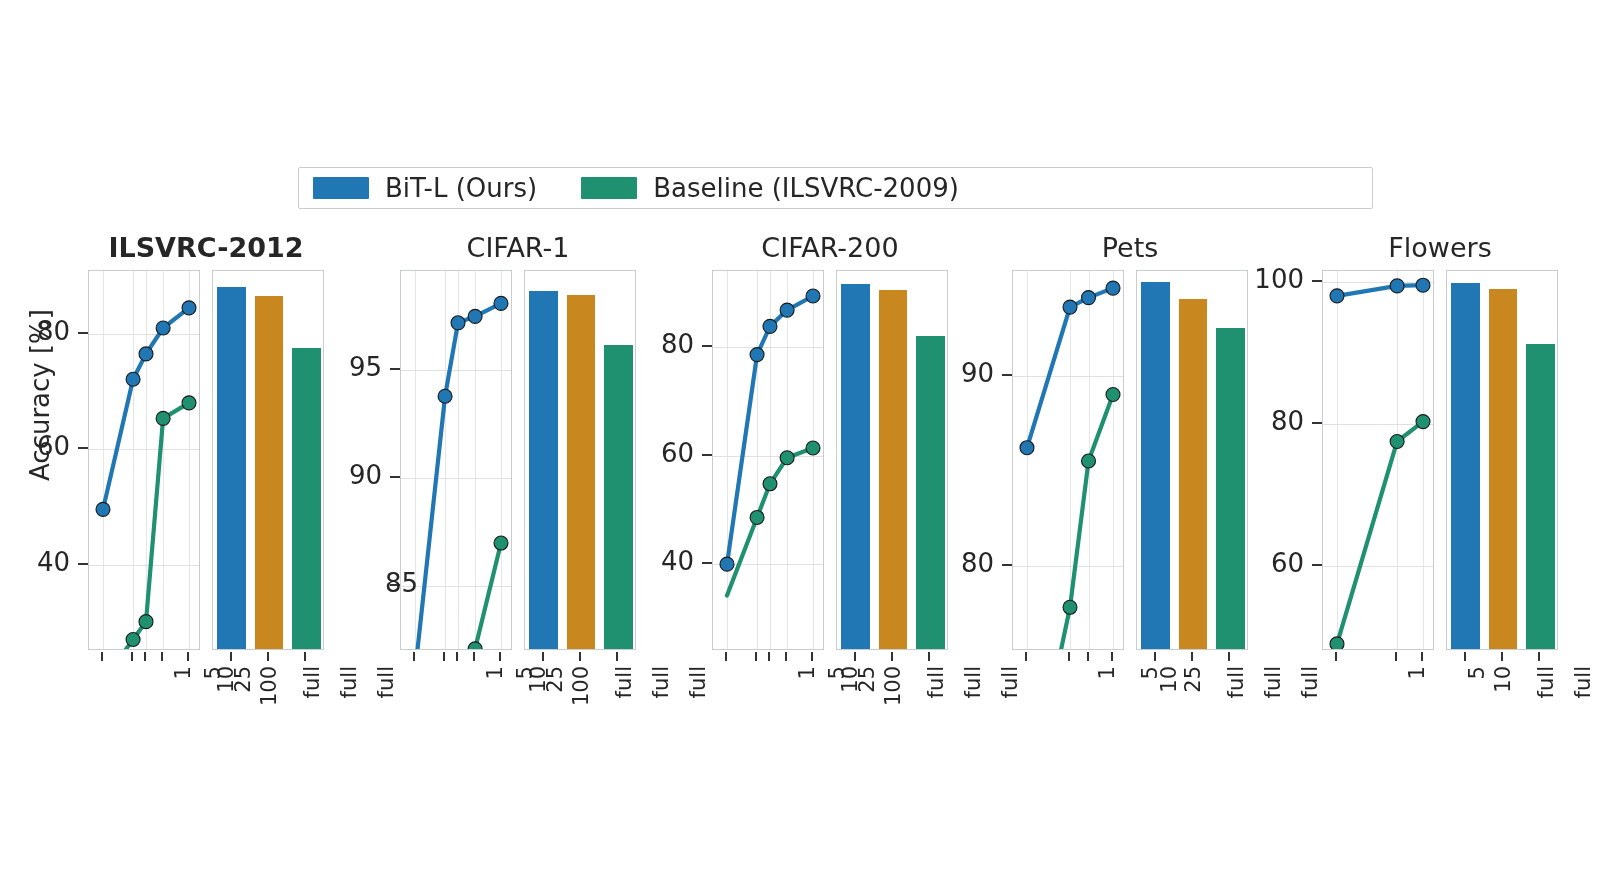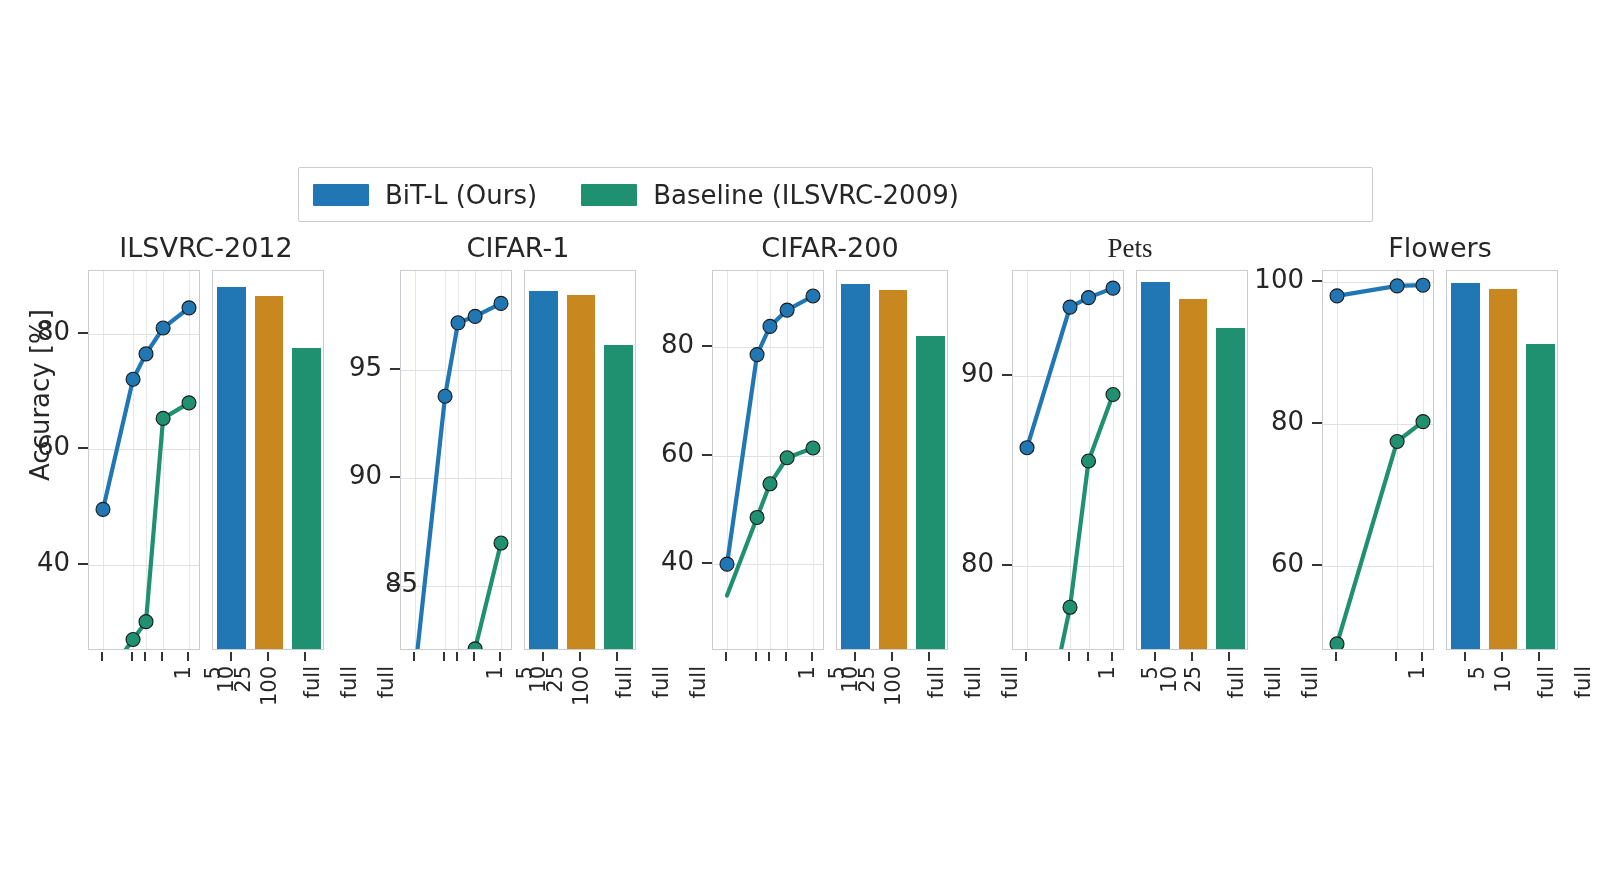--- a/index.html
+++ b/index.html
@@ -5,21 +5,21 @@
   html,body{margin:0;padding:0;}
   body{
     width:1600px;height:891px;background:#ffffff;
     font-family:"DejaVu Sans","Liberation Sans",sans-serif;
     color:#262626;overflow:hidden;
   }
   #figure{position:relative;width:1600px;height:891px;}
 
   
   #legend{
-    position:absolute;left:298px;top:167px;width:1075px;height:55px;
+    position:absolute;left:298px;top:167px;width:1075px;height:42px;
     border:1px solid #cccccc;background:#ffffff;border-radius:2px;
     display:flex;align-items:center;box-sizing:border-box;
   }
   .legend-entry{display:flex;align-items:center;height:100%;}
   .legend-swatch{width:56px;height:22px;border-radius:1px;flex:0 0 auto;}
   .legend-label{font-size:26px;color:#262626;white-space:nowrap;margin-left:16px;}
   #legend-entry-0{margin-left:14px;}
   #legend-entry-1{margin-left:44px;}
   #legend-entry-2{margin-left:44px;}
 
@@ -67,21 +67,21 @@
     <div class="legend-entry" id="legend-entry-2">
       <span class="legend-swatch" style="background: rgb(31, 144, 112);"></span>
       <span class="legend-label">Baseline (ILSVRC-2009)</span>
     </div>
   </div>
 
   <div id="ylabel">Accuracy [%]</div>
 
   <div id="panels">
       <div class="panel" style="left: 88px; width: 236px;">
-        <div class="panel-title" style="left: -7px; width: 250px;">ILSVRC-2012</div>
+        <div class="panel-title" style="left: -7px; width: 250px; font-weight: bold;">ILSVRC-2012</div>
         <div class="axes axes-line" style="left: 0px; width: 112px; height: 380px;">
           <div class="plotarea">
             <div class="gridv" style="left: 14px;"></div>
             <div class="gridv" style="left: 44.0557px;"></div>
             <div class="gridv" style="left: 57px;"></div>
             <div class="gridv" style="left: 74.1114px;"></div>
             <div class="gridv" style="left: 100px;"></div>
             <div class="gridh" style="top: 293.636px;"></div>
             <div class="gridh" style="top: 178.485px;"></div>
             <div class="gridh" style="top: 63.3333px;"></div>
@@ -236,21 +236,21 @@
         <div class="tick-text" style="left: 226.333px; top: 434px; width: 60px;">full</div>
         <div class="axes axes-bar" style="left: 124px; width: 112px; height: 380px;">
           <div class="plotarea">
             <div class="bar" style="left: 4.48px; width: 28.3733px; height: 364.8px; background: rgb(32, 119, 180);"></div>
             <div class="bar" style="left: 41.8133px; width: 28.3733px; height: 359.371px; background: rgb(200, 136, 31);"></div>
             <div class="bar" style="left: 79.1467px; width: 28.3733px; height: 312.686px; background: rgb(31, 144, 112);"></div>
           </div>
         </div>
       </div>
       <div class="panel" style="left: 1012px; width: 236px;">
-        <div class="panel-title" style="left: -7px; width: 250px; font-family: Liberation Serif, serif;">Pets</div>
+        <div class="panel-title" style="left: -7px; width: 250px;">Pets</div>
         <div class="axes axes-line" style="left: 0px; width: 112px; height: 380px;">
           <div class="plotarea">
             <div class="gridv" style="left: 14px;"></div>
             <div class="gridv" style="left: 57px;"></div>
             <div class="gridv" style="left: 75.5191px;"></div>
             <div class="gridv" style="left: 100px;"></div>
             <div class="gridh" style="top: 294.5px;"></div>
             <div class="gridh" style="top: 104.5px;"></div>
             <svg class="series" width="112" height="380">
               <polyline points="14.00,176.70 57.00,36.10 75.52,26.60 100.00,17.10" fill="none" stroke="#2077b4" stroke-width="4.2" stroke-linecap="round" stroke-linejoin="round"></polyline>

